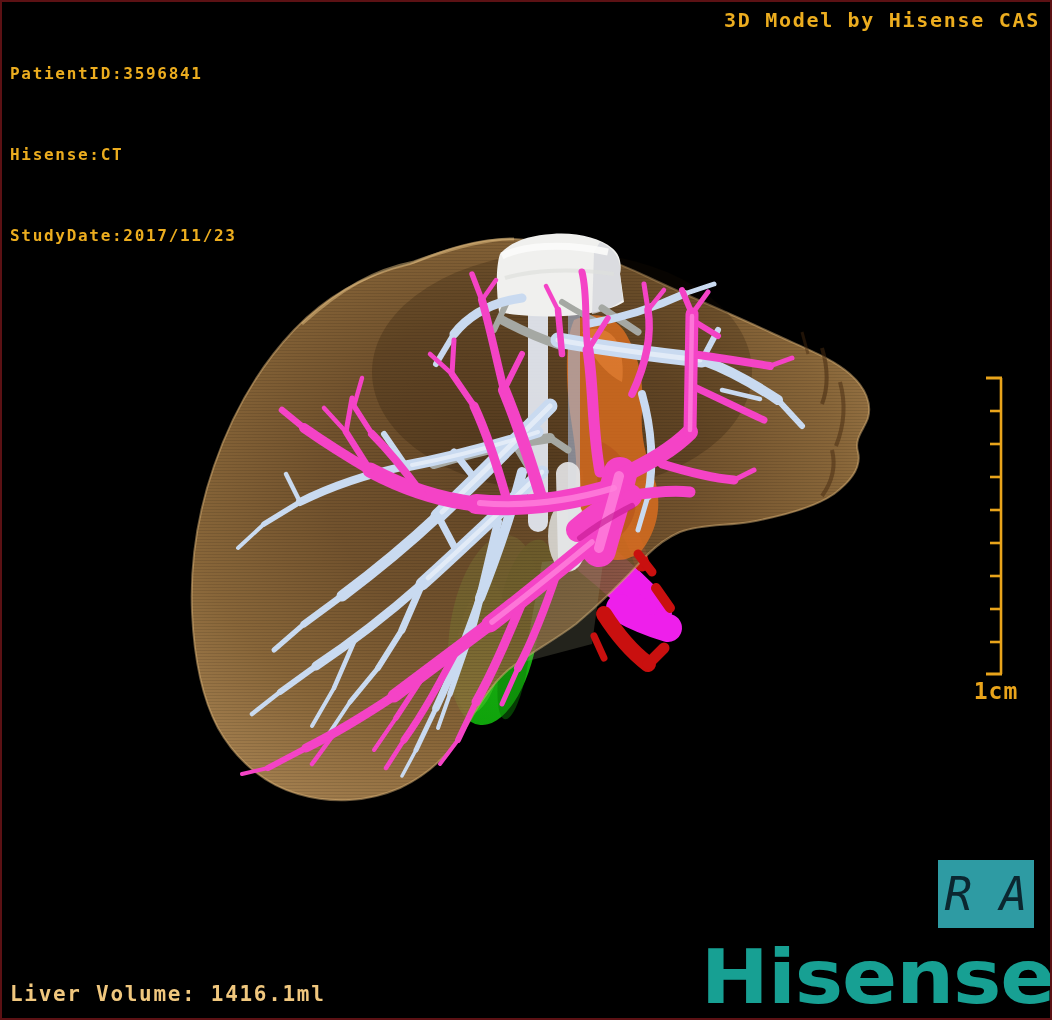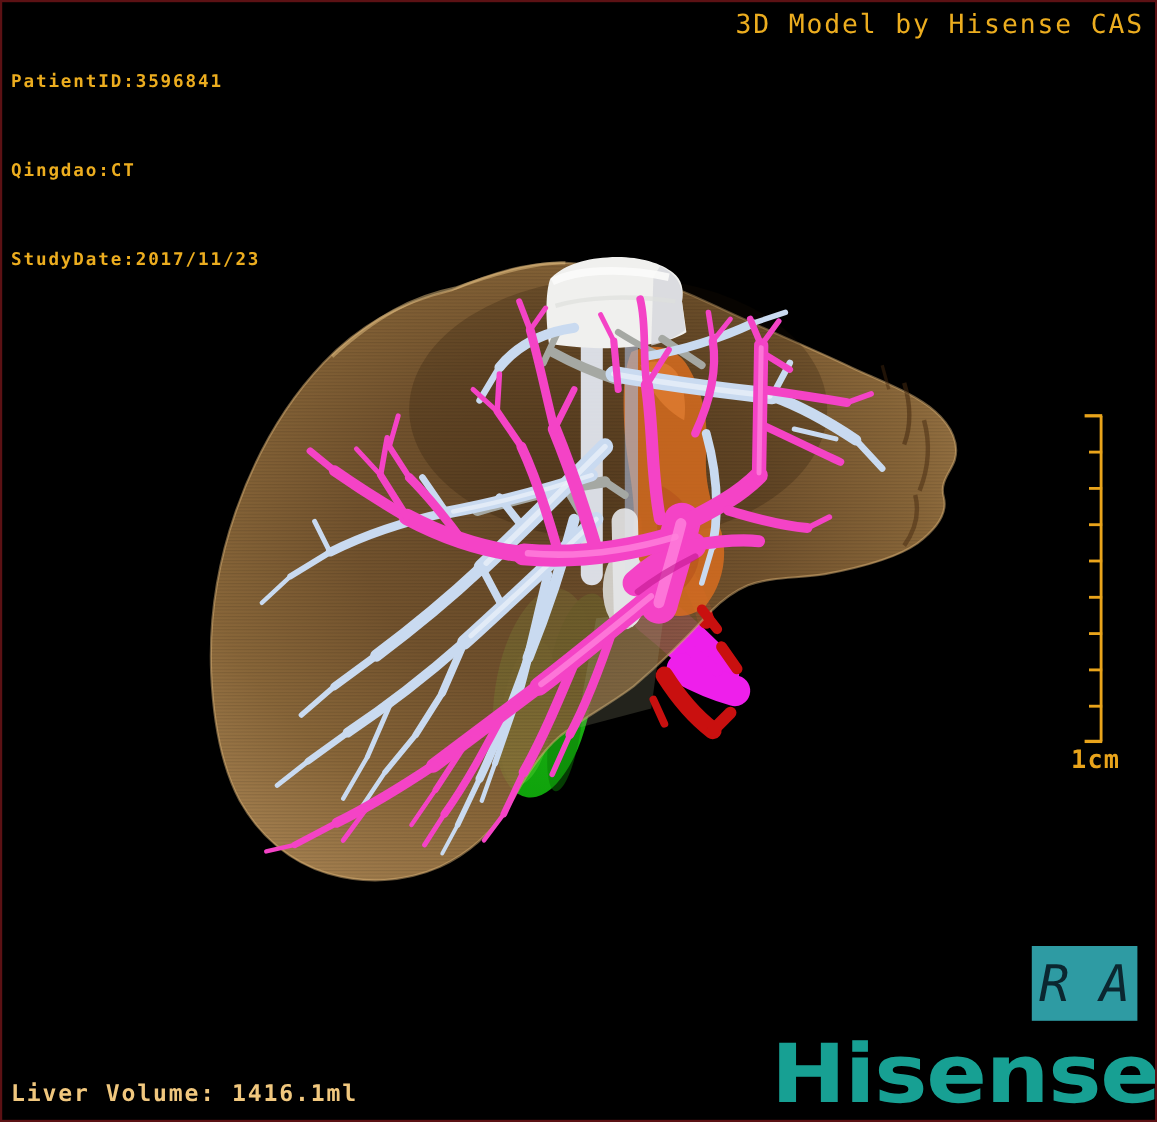--- a/index.html
+++ b/index.html
@@ -8,21 +8,21 @@
     overflow:hidden;box-sizing:border-box;border:2px solid var(--border,#5C1114);
     font-family:"DejaVu Sans Mono","Liberation Mono",monospace;
   }
   .hdr{
     position:absolute;left:8px;top:4px;color:var(--amber,#ECAD1F);
     font-size:16px;line-height:27px;font-weight:bold;letter-spacing:1.7px;white-space:pre;
   }
   .hdr div{height:27px;}
   .title-right{
     position:absolute;top:6px;right:10px;color:var(--amber,#ECAD1F);
-    font-size:24px;font-weight:normal;letter-spacing:1.7px;white-space:pre;
+    font-size:20px;font-weight:bold;letter-spacing:1.7px;white-space:pre;
   }
   .scene{position:absolute;left:0;top:0;width:1048px;height:1016px;}
   .scale-label{
     position:absolute;left:966px;top:676px;width:56px;text-align:center;
     color:var(--scale_bar,#E9A41B);font-size:23px;font-weight:bold;letter-spacing:1px;
   }
   .ra-box{
     position:absolute;left:936px;top:858px;width:96px;height:68px;
     background:var(--teal_box,#2E9BA3);display:flex;align-items:center;justify-content:center;
     color:var(--ra_text,#0B2730);font-size:46px;font-weight:normal;letter-spacing:0px;white-space:pre;font-style:italic;
@@ -274,21 +274,21 @@
       <line x1="988" y1="508" x2="1000" y2="508"></line>
       <line x1="988" y1="541" x2="1000" y2="541"></line>
       <line x1="988" y1="574" x2="1000" y2="574"></line>
       <line x1="988" y1="607" x2="1000" y2="607"></line>
       <line x1="988" y1="640" x2="1000" y2="640"></line>
     </g>
   </svg>
 
   <div class="hdr">
     <div>PatientID:3596841</div>
-    <div>Qingdao:CT</div>
+    <div>Hisense:CT</div>
     <div>StudyDate:2017/11/23</div>
   </div>
 
   <div class="title-right">3D Model by Hisense CAS</div>
 
   <div class="scale-label">1cm</div>
 
   <div class="ra-box">
     <span>R A</span>
   </div>

